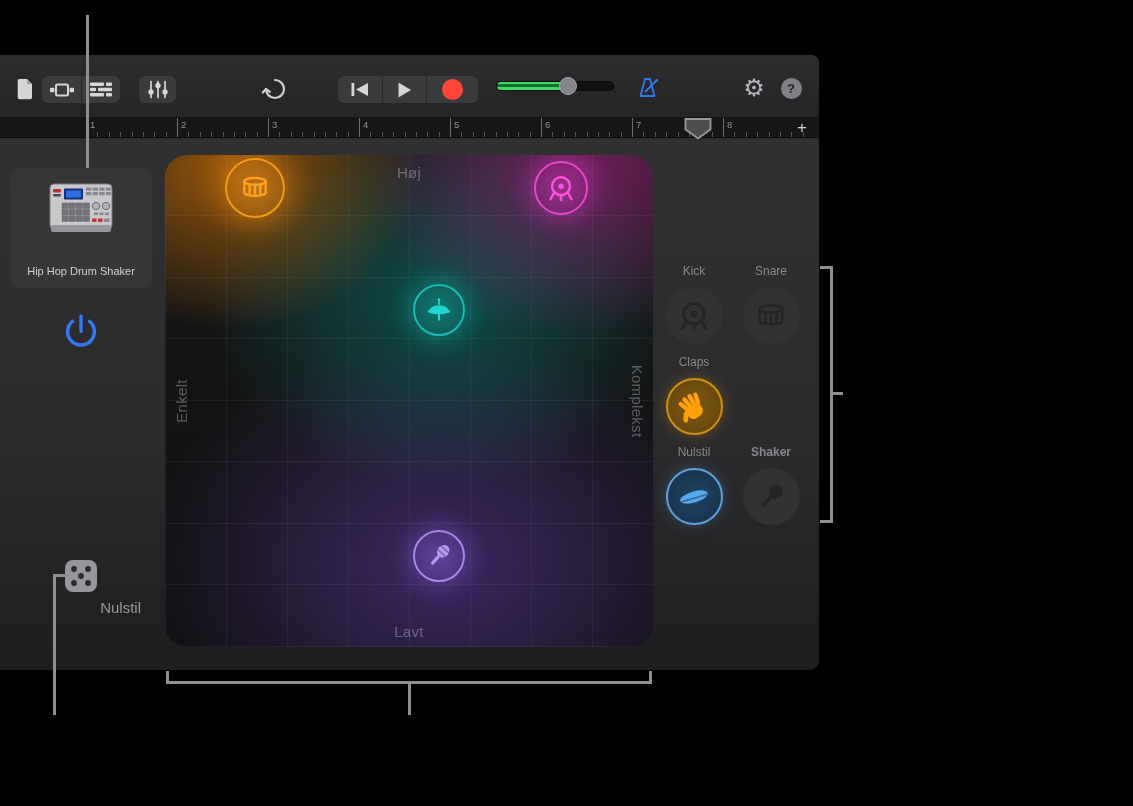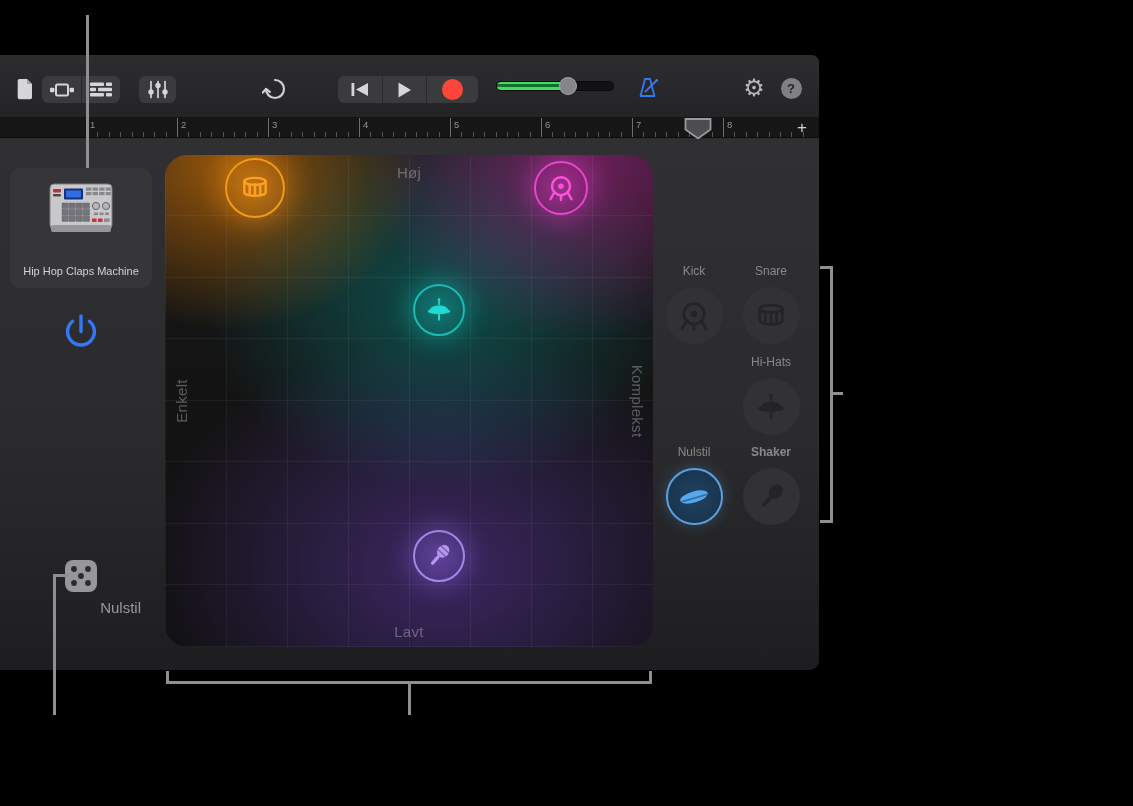--- a/index.html
+++ b/index.html
@@ -267,21 +267,21 @@
               <rect x="46" y="31.5" width="4" height="2.6"></rect>
               <rect x="51.5" y="31.5" width="4" height="2.6"></rect>
               <rect x="57" y="31.5" width="4" height="2.6"></rect>
             </g>
           <g fill="#c23434">
               <rect x="44" y="37.5" width="4.6" height="3.4"></rect>
               <rect x="50" y="37.5" width="4.6" height="3.4"></rect>
             </g>
           <rect x="56" y="37.5" width="5.6" height="3.4" fill="#8a8a8e"></rect>
         </svg>
-        <div class="inst-label">Hip Hop Claps Machine</div>
+        <div class="inst-label">Hip Hop Drum Shaker</div>
       </div>
 
       <div class="power-btn">
         <svg width="44" height="44" viewBox="0 0 44 44">
           <g fill="none" stroke="#3478F6" stroke-width="3.4" stroke-linecap="round">
             <path d="M13.6 10.2 A 13.4 13.4 0 1 0 30.4 10.2"></path>
             <line x1="22" y1="5" x2="22" y2="20.5"></line>
           </g>
         </svg>
       </div>
@@ -380,35 +380,36 @@
             <circle cx="12" cy="10.5" r="2.2" fill="currentColor"></circle>
             <g stroke="currentColor" stroke-width="2" stroke-linecap="round">
               <line x1="6.6" y1="15.6" x2="3.6" y2="21"></line>
                 <line x1="17.4" y1="15.6" x2="20.4" y2="21"></line>
                 <line x1="12" y1="17.8" x2="12" y2="21.6"></line>
             </g>
           </svg>
         </div>
       </div>
 
-
-      <div class="kit-item" style="left:733px; top:216px;">
-        <div class="kit-label">Hi-Hats</div>
-        <div class="kit-circle">
+      <div class="kit-item" style="left:656px; top:216px;">
+        <div class="kit-label">Claps</div>
+        <div class="kit-circle active-orange">
           <svg width="34" height="34" viewBox="0 0 24 24">
-            <g fill="currentColor">
-              <path d="M4.5 11.8 C 6.2 7.2, 17.8 7.2, 19.5 11.8 Z"></path>
-              <ellipse cx="12" cy="13" rx="9" ry="2.4"></ellipse>
-              <rect x="11.2" y="15" width="1.6" height="5.6" rx="0.8"></rect>
-              <rect x="11.3" y="4" width="1.4" height="4" rx="0.7"></rect>
-              <circle cx="12" cy="3.6" r="1.1"></circle>
-            </g>
-          </svg>
-        </div>
-      </div>
+            <g transform="rotate(-35 12 12)" fill="currentColor">
+              <rect x="5" y="10" width="11.5" height="9.5" rx="4.2"></rect>
+              <rect x="4.6" y="3.2" width="3" height="9.5" rx="1.5" transform="rotate(-16 6.1 7)"></rect>
+              <rect x="8.3" y="2.2" width="3" height="10.5" rx="1.5" transform="rotate(-5 9.8 7)"></rect>
+              <rect x="12" y="2.4" width="3" height="10.5" rx="1.5" transform="rotate(6 13.5 7)"></rect>
+              <rect x="15.5" y="3.8" width="3" height="9.3" rx="1.5" transform="rotate(18 17 8)"></rect>
+              <rect x="1.6" y="10.5" width="3.4" height="8" rx="1.7" transform="rotate(38 3.3 14.5)"></rect>
+            </g>
+          </svg>
+        </div>
+      </div>
+
 
       <div class="kit-item" style="left:656px; top:306px;">
         <div class="kit-label">Nulstil</div>
         <div class="kit-circle active-blue">
           <svg width="36" height="36" viewBox="0 0 24 24">
             <g transform="rotate(-16 12 12)">
               <ellipse cx="12" cy="12" rx="9.5" ry="3.7" fill="currentColor"></ellipse>
               <line x1="3" y1="12.8" x2="21" y2="12.8" stroke="rgba(0,0,0,.35)" stroke-width="1.2"></line>
             </g>
           </svg>

